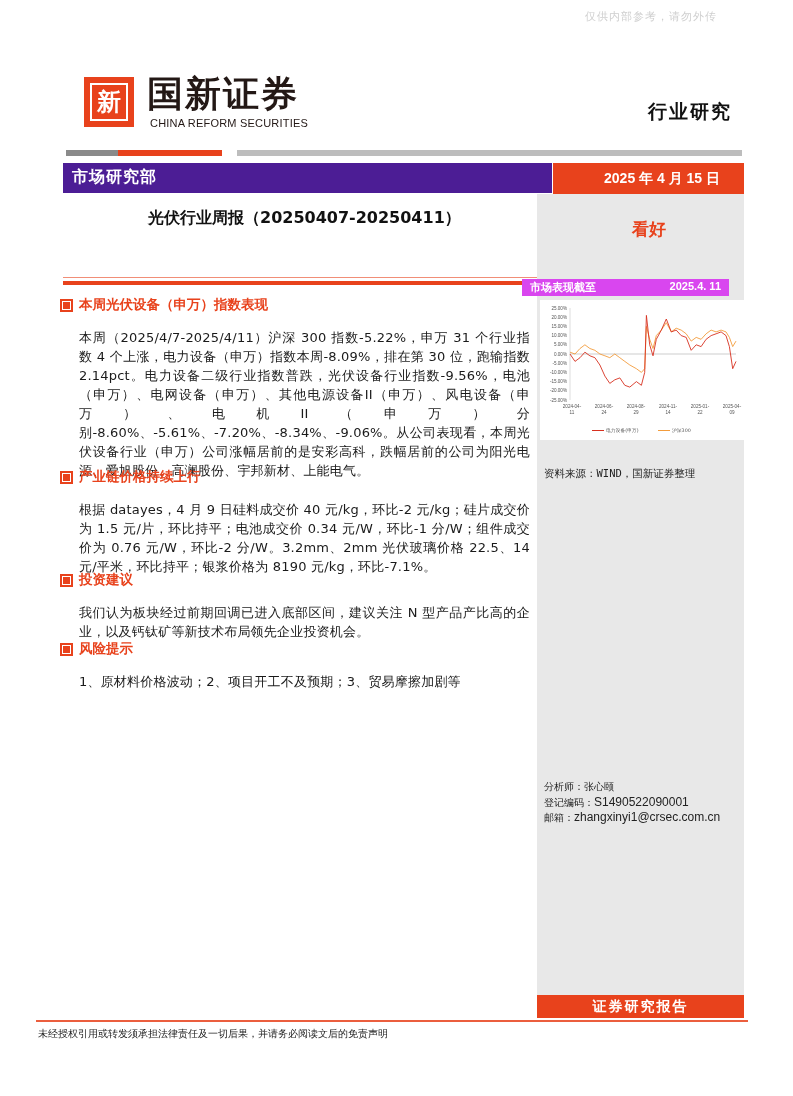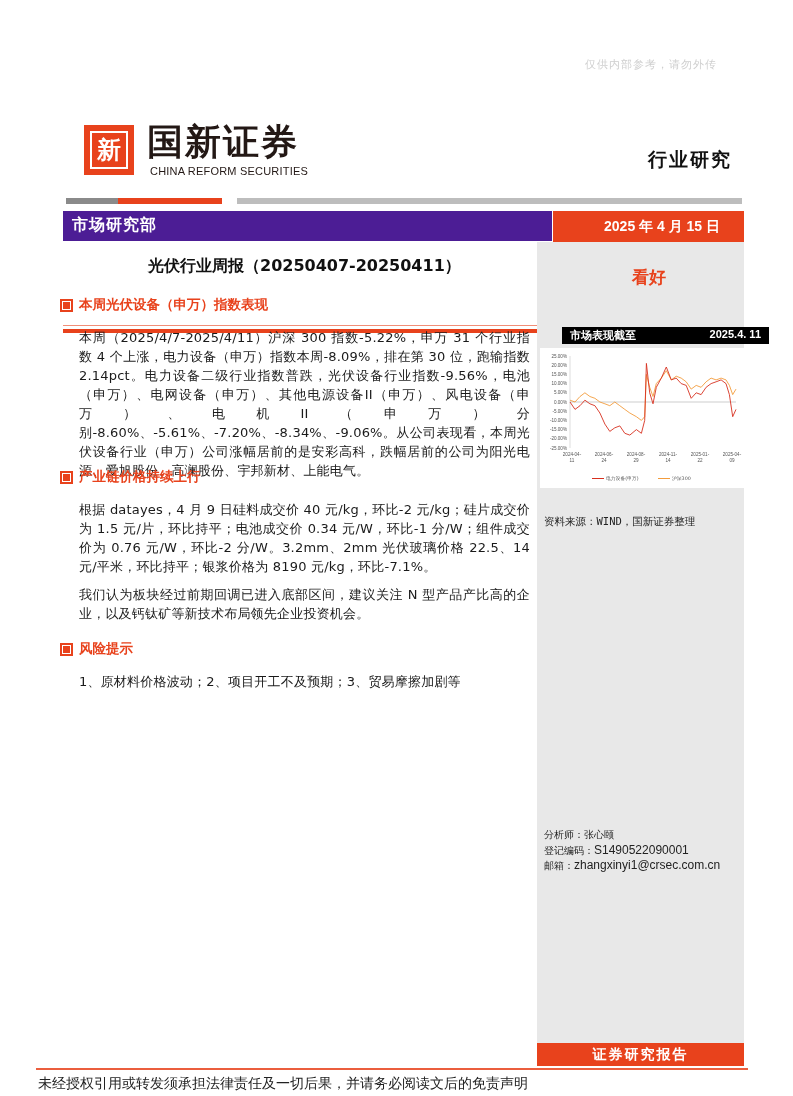--- a/index.html
+++ b/index.html
@@ -1,49 +1,49 @@
 <!DOCTYPE html>
 <html><head>
 <meta charset="utf-8">
 <style>
   html, body { margin:0; padding:0; background:#fff; }
   body { width:793px; height:1096px; position:relative; overflow:hidden;
          font-family:"DejaVu Sans", "Liberation Sans", sans-serif; color:#1a1a1a; }
-  .abs { position:absolute;margin-top:48px; }
+  .abs { position:absolute; }
   .watermark { left:585px; top:9px; font-size:11px; color:#cfcfcf; letter-spacing:1px; font-family:"DejaVu Serif", serif; }
   .logo-box { left:84px; top:77px; width:50px; height:50px; background:#e8421c; }
   .logo-box .glyph { position:absolute; left:6px; top:6px; width:38px; height:38px; border:2px solid #fff; box-sizing:border-box;
        color:#fff; font-size:24px; line-height:34px; text-align:center; font-weight:bold; font-family:"DejaVu Serif", serif; }
   .logo-cn { left:147px; top:74px; font-size:36px; font-weight:bold; letter-spacing:2px; color:#231815; line-height:40px; font-family:"DejaVu Sans", sans-serif; }
   .logo-en { left:150px; top:117px; font-size:11px; color:#231815; letter-spacing:0.2px; font-family:"Liberation Sans", sans-serif; }
   .report-type { left:648px; top:99px; font-size:19px; font-weight:bold; color:#111; letter-spacing:2px; font-family:"DejaVu Serif", serif; }
   .strip-gray1 { left:66px; top:150px; width:52px; height:6px; background:#8a8a8a; }
   .strip-red { left:118px; top:150px; width:104px; height:6px; background:#e8421c; }
   .strip-gray2 { left:237px; top:150px; width:505px; height:6px; background:#bdbdbd; }
   .dept-bar { left:63px; top:163px; width:489px; height:30px; background:#4c1d95; }
   .dept-bar span { position:absolute; left:9px; top:4px; color:#fff; font-size:16px; font-weight:bold; font-family:"DejaVu Serif", serif; letter-spacing:1px; }
   .date-bar { left:553px; top:163px; width:191px; height:43px; background:#e8421c; }
   .date-bar span { position:absolute; right:24px; top:7px; color:#fff; font-size:14px; font-weight:bold; font-family:"Liberation Sans", sans-serif; }
   .side-col { left:537px; top:194px; width:207px; height:801px; background:#e8e8e8; }
   .rating { left:537px; top:218px; width:207px; text-align:center; font-size:17px; font-weight:bold; color:#e8421c; font-family:"DejaVu Serif", serif; padding-left:17px; box-sizing:border-box; }
   .title { left:148px; top:208px; font-size:16px; font-weight:bold; color:#111; font-family:"DejaVu Sans", sans-serif; }
   .rule-thin { left:63px; top:277px; width:474px; height:1px; background:#e8421c; opacity:0.6; }
   .rule-thick { left:63px; top:281px; width:474px; height:4px; background:#e8421c; }
-  .mkt-bar { left:562px; top:279px; width:207px; height:17px; background:#000000; }
+  .mkt-bar { left:522px; top:279px; width:207px; height:17px; background:#d946ef; }
   .mkt-bar .l { position:absolute; left:8px; top:1px; color:#fff; font-size:11px; font-weight:bold; font-family:"DejaVu Serif", serif; }
   .mkt-bar .r { position:absolute; right:8px; top:1px; color:#fff; font-size:11px; font-weight:bold; font-family:"Liberation Sans", sans-serif; }
   .chart-wrap { left:540px; top:300px; width:204px; height:140px; background:#fff; }
   .source { left:544px; top:467px; font-size:10.5px; color:#222; font-family:"DejaVu Sans Mono", monospace; }
   .analyst { left:544px; top:779px; font-size:11px; line-height:15.5px; color:#222; }
   .analyst .lbl { font-family:"DejaVu Serif", serif; font-size:10px; }
   .analyst .val { font-family:"Liberation Sans", sans-serif; font-size:12px; }
   .footer-red { left:537px; top:995px; width:207px; height:23px; background:#e8421c; }
   .footer-red span { position:absolute; left:0; right:0; top:3px; text-align:center; color:#fff; font-size:14px; font-weight:bold; letter-spacing:2px; font-family:"DejaVu Serif", serif; }
   .footer-line { left:36px; top:1020px; width:712px; height:2px; background:#e8421c; opacity:0.85; }
-  .disclaimer { left:38px; top:1027px; font-size:14px; color:#222; font-family:Liberation Mono, monospace; }
+  .disclaimer { left:38px; top:1027px; font-size:10px; color:#222; font-family:Liberation Mono, monospace; }
   .section { position:absolute; left:60px; width:470px; }
   .sec-head { display:flex; align-items:center; height:18px; }
   .sec-icon { width:13px; height:13px; background:#e8421c; margin-right:6px; position:relative; flex:none; }
   .sec-icon::after { content:""; position:absolute; left:2px; top:2px; width:9px; height:9px; border:1px solid #fff; box-sizing:border-box; }
   .sec-title { color:#e8421c; font-size:13.5px; font-weight:bold; font-family:"DejaVu Serif", serif; }
   .sec-body { margin-left:19px; margin-top:14px; font-size:13px; line-height:19px; color:#1a1a1a; text-align:justify; font-family:"DejaVu Sans", sans-serif; letter-spacing:0.2px; }
 </style>
 </head>
 <body>
 
@@ -140,20 +140,24 @@
 
 <div class="section" style="top:468px;">
   <div class="sec-head">
       <span class="sec-icon"></span>
       <span class="sec-title">产业链价格持续上行</span>
     </div>
   <div class="sec-body">根据 datayes，4 月 9 日硅料成交价 40 元/kg，环比-2 元/kg；硅片成交价为 1.5 元/片，环比持平；电池成交价 0.34 元/W，环比-1 分/W；组件成交价为 0.76 元/W，环比-2 分/W。3.2mm、2mm 光伏玻璃价格 22.5、14 元/平米，环比持平；银浆价格为 8190 元/kg，环比-7.1%。</div>
 </div>
 
 <div class="section" style="top:571px;">
+  <div class="sec-head">
+      <span class="sec-icon"></span>
+      <span class="sec-title">投资建议</span>
+    </div>
   <div class="sec-body">我们认为板块经过前期回调已进入底部区间，建议关注 N 型产品产比高的企业，以及钙钛矿等新技术布局领先企业投资机会。</div>
 </div>
 
 <div class="section" style="top:640px;">
   <div class="sec-head">
       <span class="sec-icon"></span>
       <span class="sec-title">风险提示</span>
     </div>
   <div class="sec-body">1、原材料价格波动；2、项目开工不及预期；3、贸易摩擦加剧等</div>
 </div>

